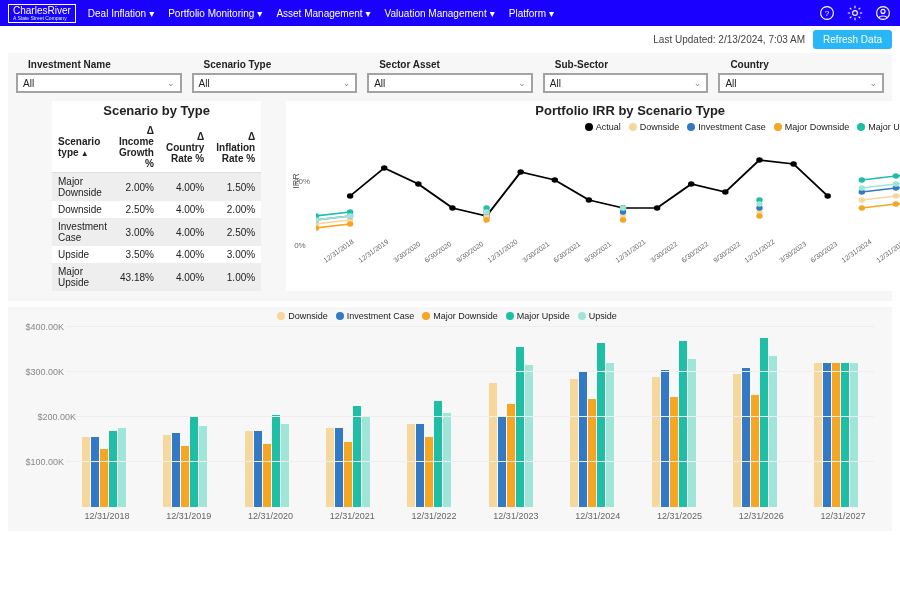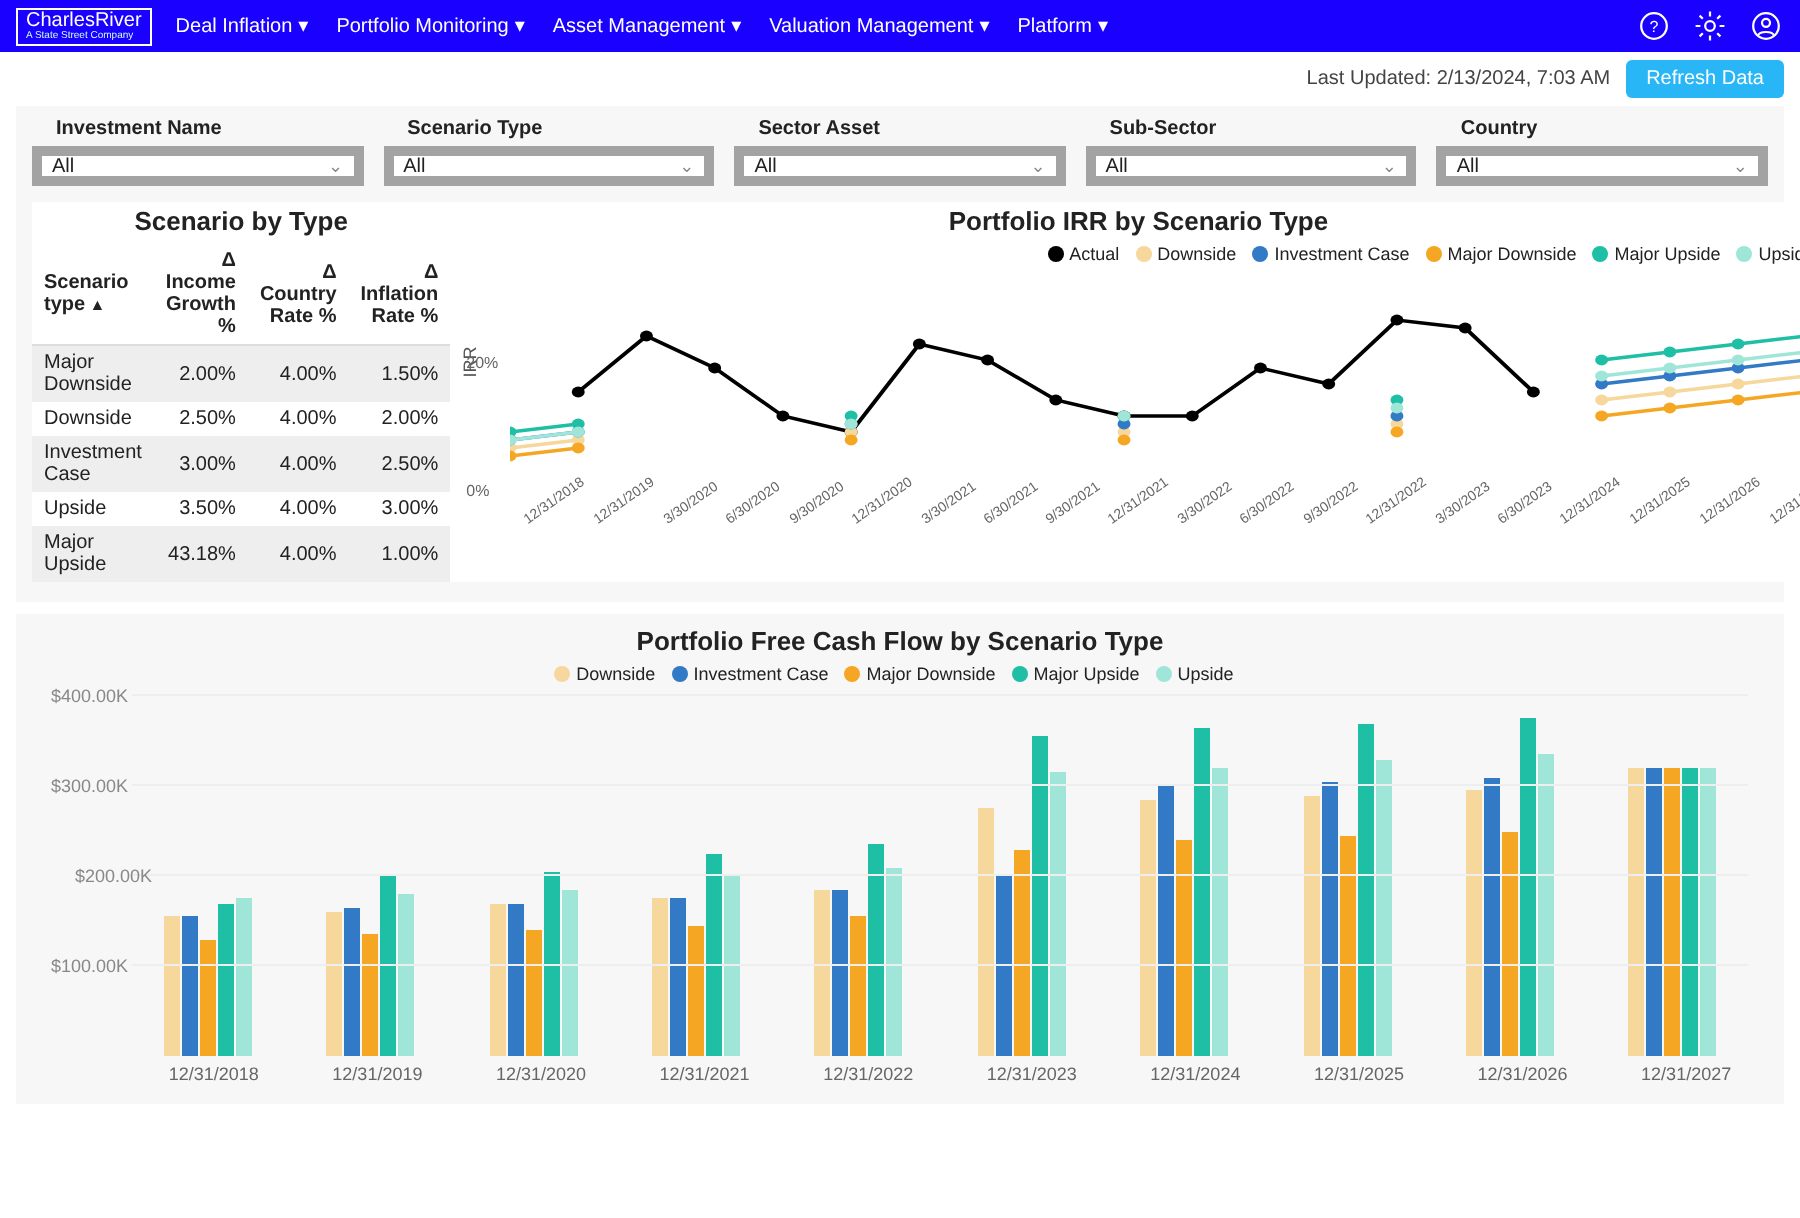--- a/index.html
+++ b/index.html
@@ -15,24 +15,24 @@
   .icon-btn { width: 18px; height: 18px; display:flex; align-items:center; justify-content:center; cursor:pointer; }
   .icon-btn svg { stroke:#fff; fill:none; }
   
   .subhead { display:flex; justify-content:flex-end; align-items:center; padding: 4px 8px; gap:8px; font-size:10px; color:#444; }
   .refresh-btn { background:#29b6f6; color:#fff; border:none; border-radius:3px; padding:4px 10px; font-size:10px; cursor:pointer; }
   
   .panel { background:#f7f7f7; margin: 0 8px 6px 8px; padding: 6px 8px 10px 8px; }
   .filters { display:flex; gap:10px; margin-bottom:8px; }
   .filter { flex:1; display:flex; flex-direction:column; gap:3px; }
   .filter-label { font-size:10px; font-weight:600;margin-left:12px; }
-  .select { background:#fff; border:5px solid #a3a3a3; height:20px; display:flex; align-items:center; justify-content:space-between; padding:0 5px; font-size:10px; cursor:pointer; }
+  .select { background:#fff; border:2px solid #a3a3a3; height:20px; display:flex; align-items:center; justify-content:space-between; padding:0 5px; font-size:10px; cursor:pointer; }
   .chev { font-size:9px; color:#888; }
   
-  .row2 { display:flex; gap:0; }
+  .row2 { display:flex; gap:25px;margin-left:36px; }
   .card { background:#fff; }
   .card.table-card { width: 320px; }
   .card.irr-card { flex:1; }
   .card-title { text-align:center; font-weight:700; font-size:13px; padding:2px 0 4px; }
   table.scen { width:100%; border-collapse:collapse; font-size:10px; }
   table.scen th { text-align:right; font-weight:600; padding:3px 6px; border-bottom:1px solid #ddd; }
   table.scen th:first-child { text-align:left; }
   table.scen td { text-align:right; padding:3px 6px; }
   table.scen td:first-child { text-align:left; }
   table.scen tbody tr:nth-child(odd){ background:#eee; }
@@ -325,21 +325,20 @@
           <span>12/31/2024</span>
           <span>12/31/2025</span>
           <span>12/31/2026</span>
           <span>12/31/2027</span>
         </div>
     </div>
   </div>
 </div>
 
 <div class="fcf-card">
-  <div class="card-title">Portfolio Free Cash Flow by Scenario Type</div>
   <div class="legend center" id="fcfLegend">
       <div class="lg">
         <span class="dot" style="background: rgb(246, 215, 156);"></span>
         <span>Downside</span>
       </div>
       <div class="lg">
         <span class="dot" style="background: rgb(50, 121, 198);"></span>
         <span>Investment Case</span>
       </div>
       <div class="lg">

